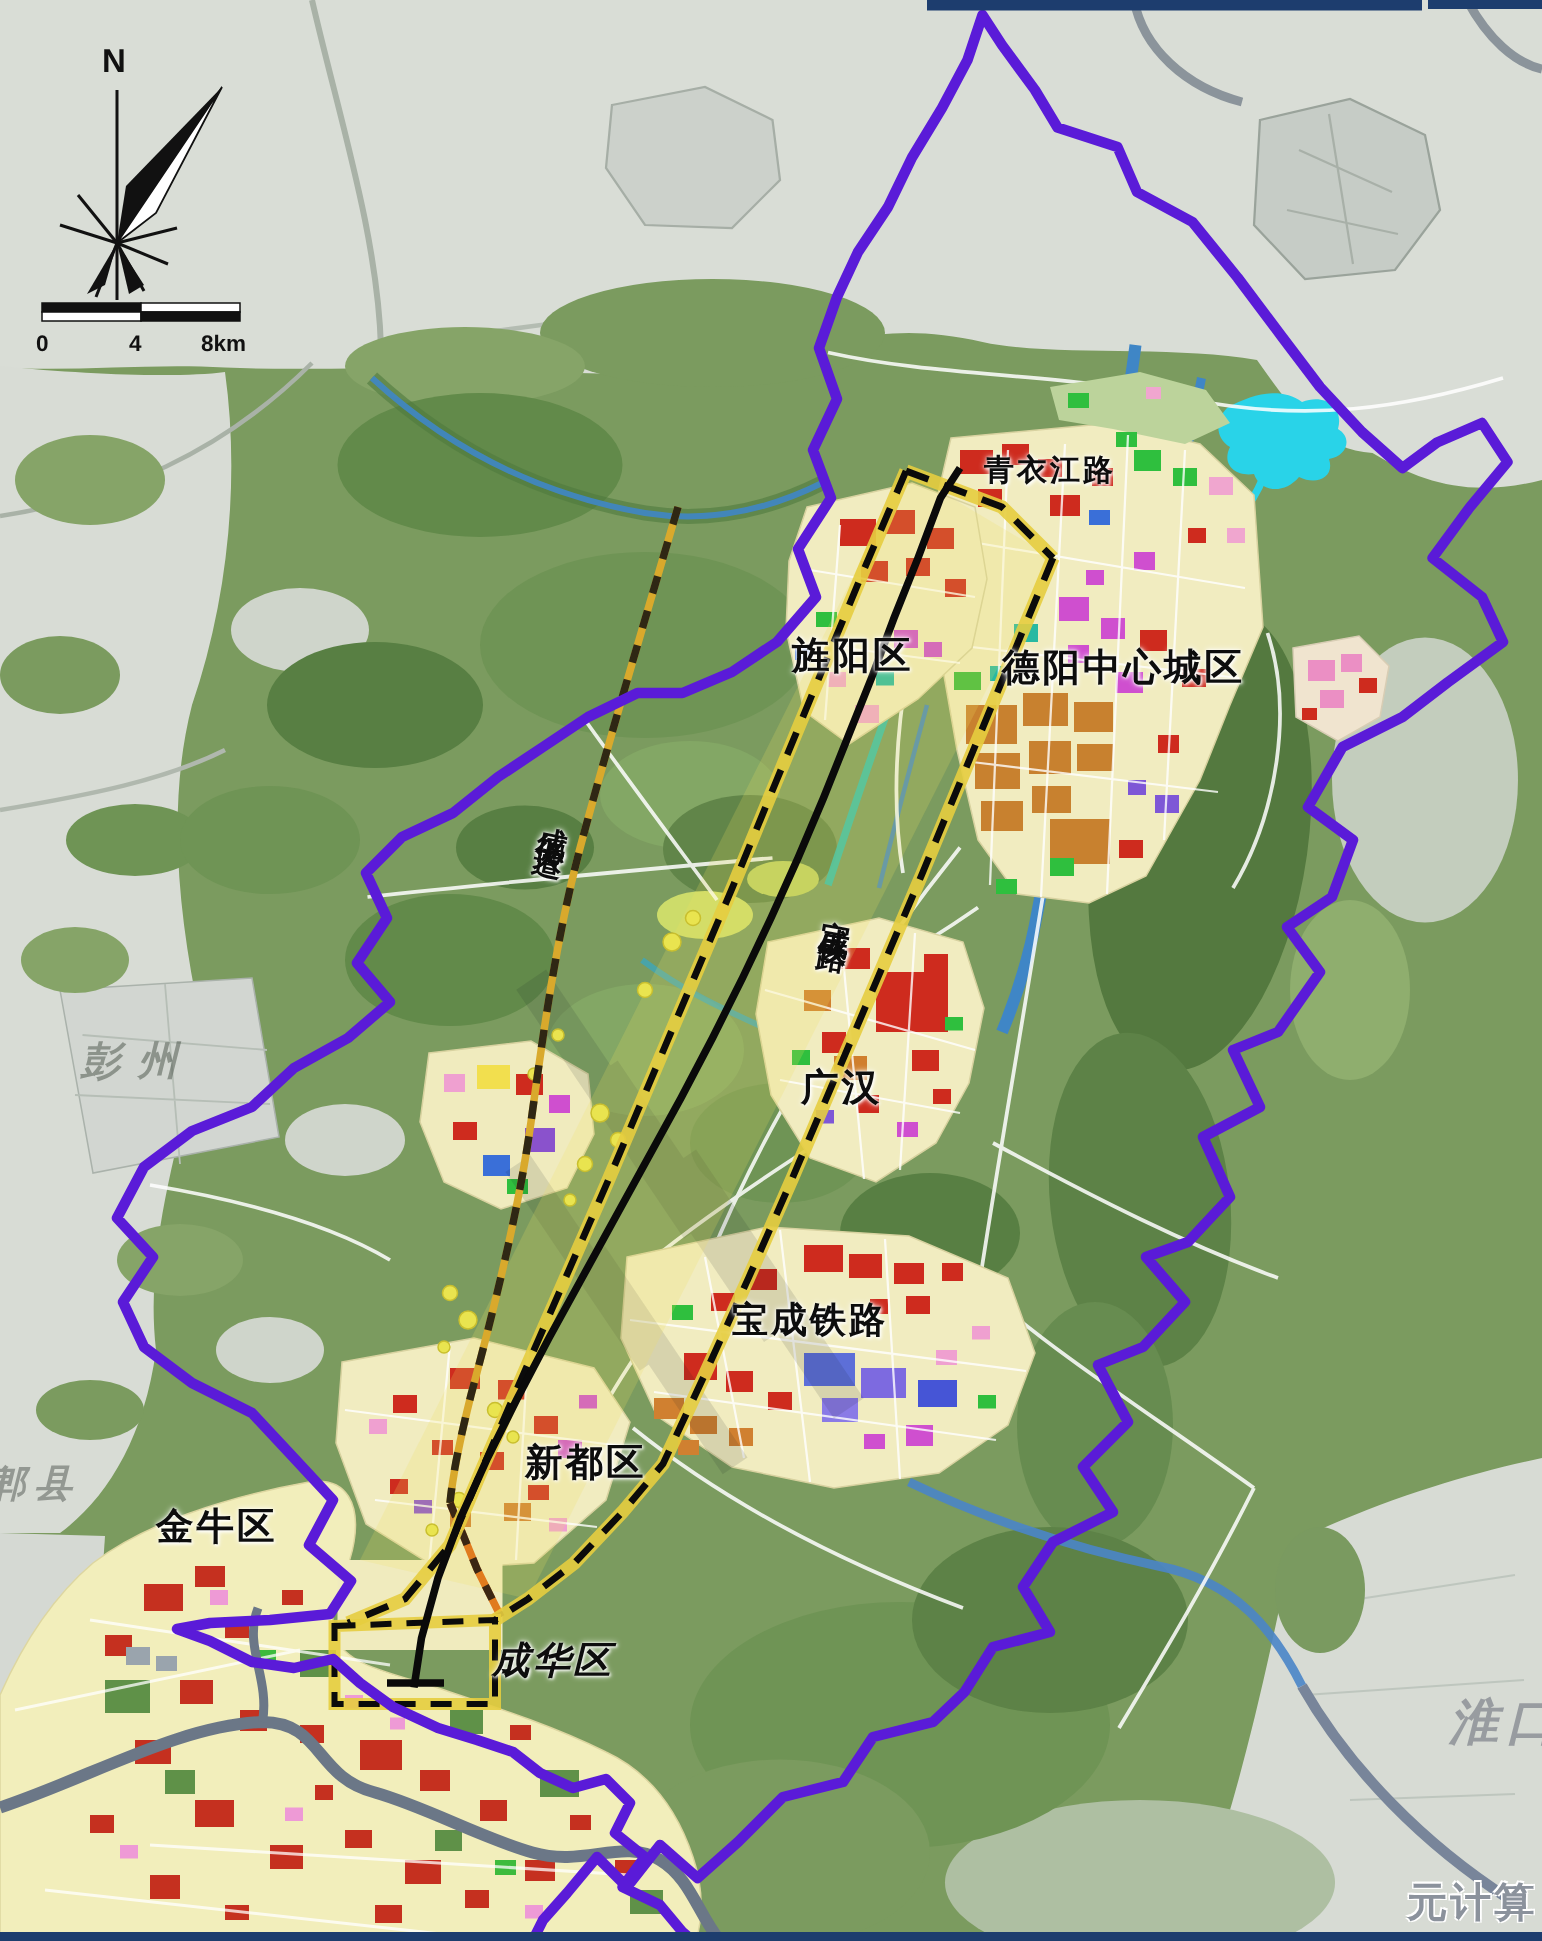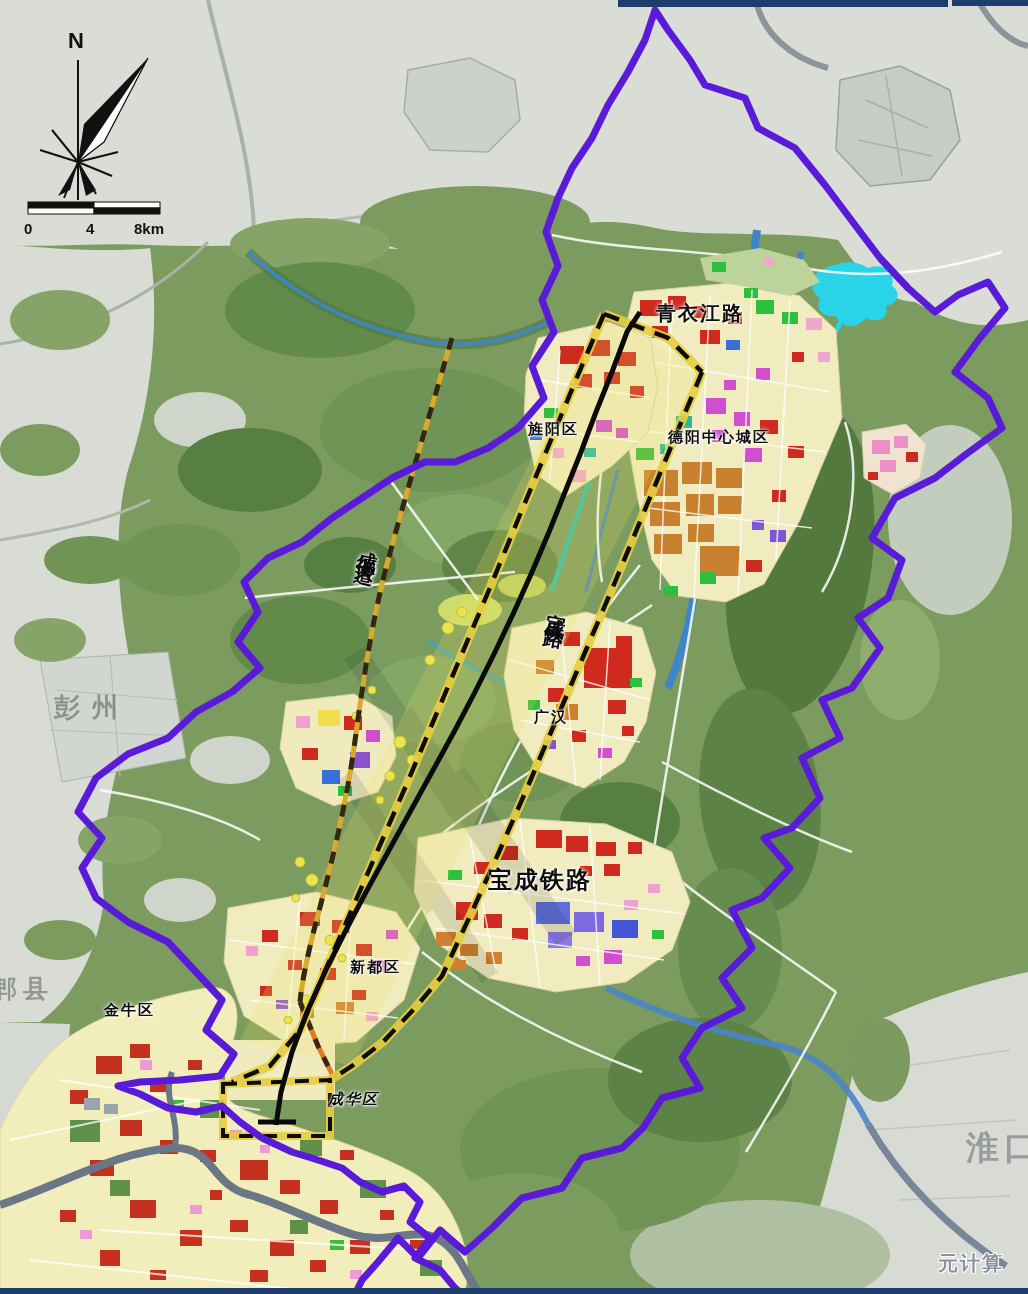--- a/index.html
+++ b/index.html
@@ -1,25 +1,25 @@
 <!DOCTYPE html>
 <html><head>
 <meta charset="utf-8">
 <style>
   html,body{margin:0;padding:0;background:#222;}
   #stage{position:relative;width:1028px;height:1294px;overflow:hidden;
          font-family:"Liberation Sans","DejaVu Sans",sans-serif;background:#7b9b5f;}
   #stage svg{position:absolute;left:0;top:0;}
   .lbl{position:absolute;white-space:nowrap;color:#0d0d0d;font-weight:bold;
        text-shadow:0 0 4px rgba(255,255,255,.95),0 0 2px rgba(255,255,255,.9),1px 1px 2px rgba(255,255,255,.8);}
-  .dlbl{font-size:15px;letter-spacing:2px;}
+  .dlbl{font-size:25px;letter-spacing:2px;}
   .rlbl{font-size:20px;letter-spacing:2px;}
   .vert{writing-mode:vertical-rl;text-orientation:upright;letter-spacing:5px;font-size:20px;}
-  .faint{font-weight:bold;text-shadow:none;}
-  #wm{position:absolute;font-size:20px;font-weight:bold;color:#8b929c;letter-spacing:2px;
+  .faint{font-weight:bold;text-shadow:none;font-style:italic;}
+  #wm{position:absolute;font-size:27px;font-weight:bold;color:#8b929c;letter-spacing:2px;
       text-shadow:-1px -1px 0 #fff,1px -1px 0 #fff,-1px 1px 0 #fff,1px 1px 0 #fff;}
 </style>
 </head>
 <body>
 
 <div id="stage">
 <svg width="1028" height="1294" viewBox="0 0 1028 1294">
 
   <g>
     <path d="M0,0 L1028,0 L1028,320 C980,332 948,322 915,302 C878,300 858,268 838,240 C780,230 700,238 655,228 C600,215 560,225 545,238 C480,248 420,252 360,247 C290,242 220,248 150,245 C100,242 50,248 0,245 Z" fill="#d9ddd6"></path>

